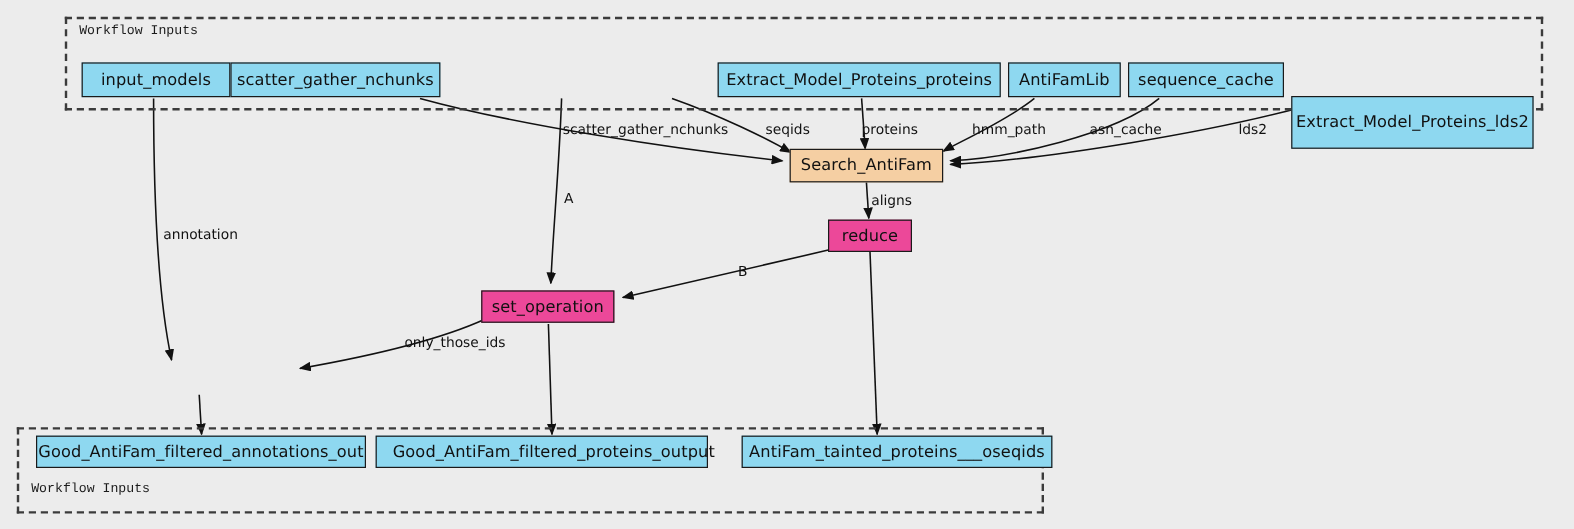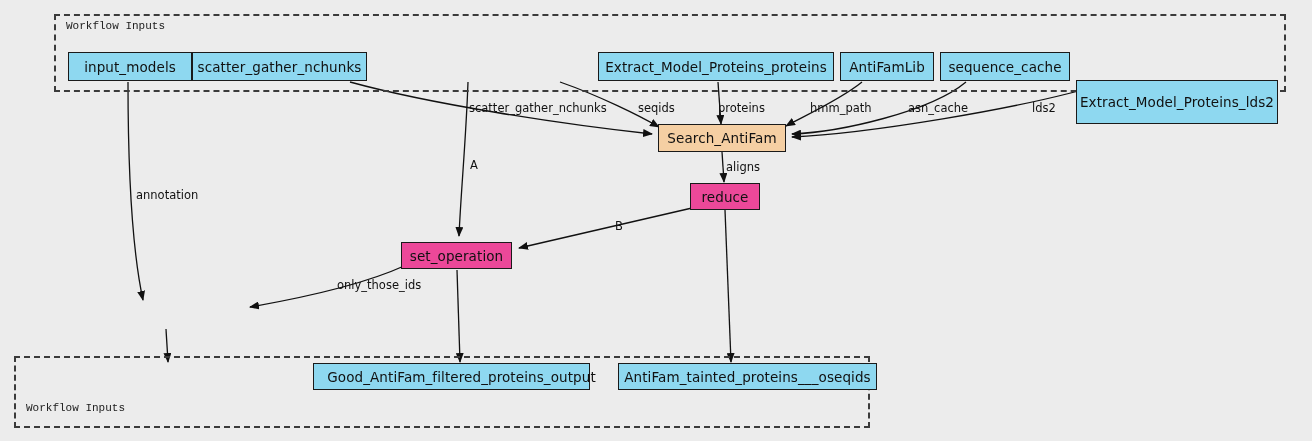--- a/index.html
+++ b/index.html
@@ -129,16 +129,17 @@
   <div class="edge-label" style="left:1032px; top:101px;">lds2</div>
   <div class="edge-label" style="left:726px; top:160px;">aligns</div>
   <div class="edge-label" style="left:470px; top:158px;">A</div>
   <div class="edge-label" style="left:615px; top:219px;">B</div>
   <div class="edge-label" style="left:136px; top:188px;">annotation</div>
   <div class="edge-label" style="left:337px; top:278px;">only_those_ids</div>
 
   <div class="group-box" style="left:14px; top:356px; width:856px; height:72px;"></div>
   <div class="group-title" style="left:26px; top:402px;">Workflow Inputs</div>
 
+  <div class="node io" style="left:30px; top:363px; width:275px; height:27px;">Good_AntiFam_filtered_annotations_out</div>
   <div class="node io" style="left:313px; top:363px; width:277px; height:27px;padding-left:20px;">Good_AntiFam_filtered_proteins_output</div>
   <div class="node io" style="left:598px; top:363px; width:259px; height:27px;margin-left:20px;">AntiFam_tainted_proteins___oseqids</div>
 
 </div>
 
 </body></html>

